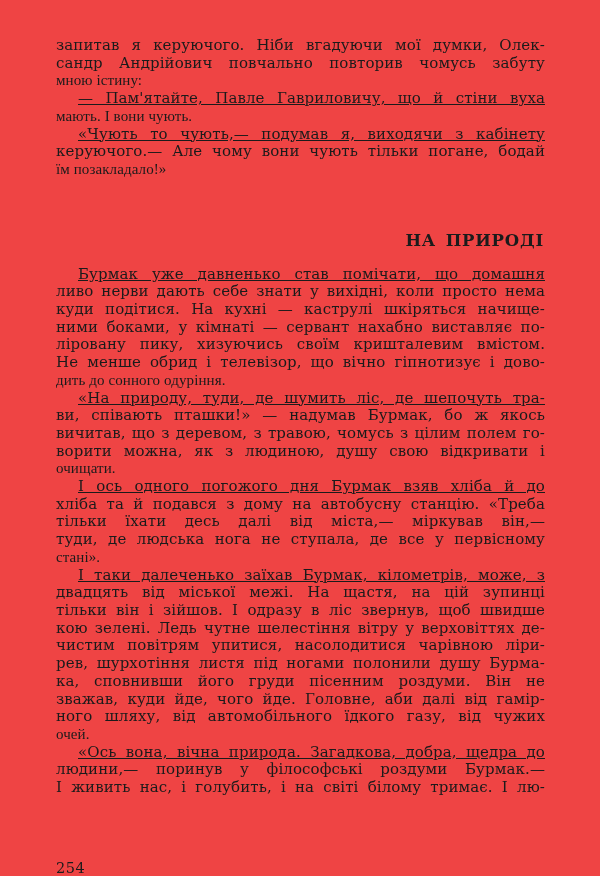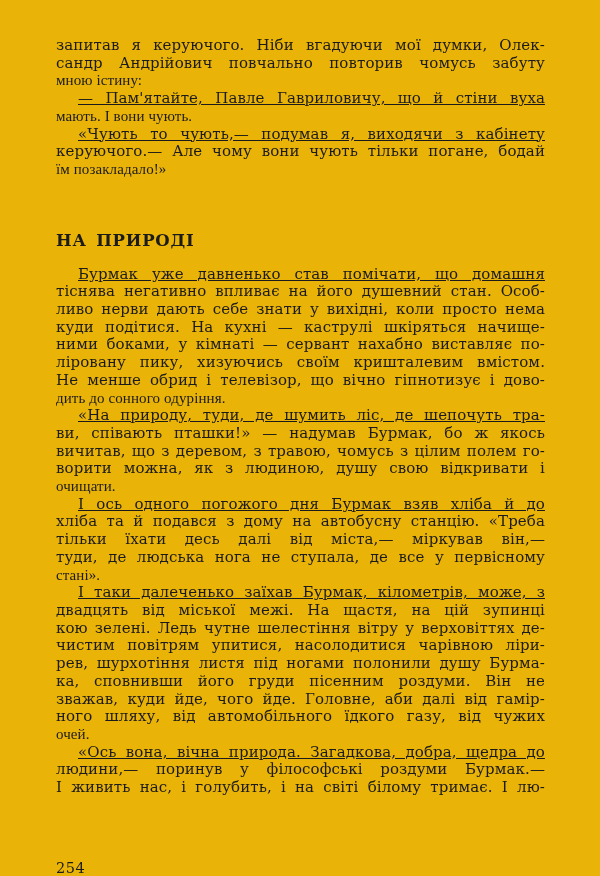--- a/index.html
+++ b/index.html
@@ -11,21 +11,21 @@
     height: 876px;
     background: #fdfdfb;
     position: relative;
     overflow: hidden;
     font-family: "DejaVu Serif", "Liberation Serif", serif;
     color: #1b1b1b;
   }
   .page-surface {
     position: absolute;
     inset: 0;
-    background: #eab308;
+    background: #ef4444;
   }
   .text-col {
     position: absolute;
     left: 56px;
     top: 37px;
     width: 489px;
   }
   .para {
     margin: 0;
     padding: 0;
@@ -43,20 +43,21 @@
     font-family: Liberation Serif, serif;
   }
   .para.indent .line:first-child {
     padding-left: 22px;
     text-decoration: underline;
   }
   .heading {
     font-size: 16.5px;
     line-height: 20px;
     font-weight: bold;
+    text-align: right;
     letter-spacing: 0.8px;
     word-spacing: 3px;
     margin: 52px 1px 15px 0;
   }
   .page-num {
     position: absolute;
     left: 56px;
     top: 822px;
     font-size: 14.5px;
     letter-spacing: 0.5px;
@@ -81,21 +82,20 @@
         <div class="para indent">
           <div class="line">«Чують то чують,— подумав я, виходячи з кабінету</div>
           <div class="line">керуючого.— Але чому вони чують тільки погане, бодай</div>
           <div class="line no-stretch">їм позакладало!»</div>
         </div>
       </div>
     <h2 class="heading">НА ПРИРОДІ</h2>
     <div id="story">
         <div class="para indent">
           <div class="line">Бурмак уже давненько став помічати, що домашня</div>
-          <div class="line">тіснява негативно впливає на його душевний стан. Особ-</div>
           <div class="line">ливо нерви дають себе знати у вихідні, коли просто нема</div>
           <div class="line">куди подітися. На кухні — каструлі шкіряться начище-</div>
           <div class="line">ними боками, у кімнаті — сервант нахабно виставляє по-</div>
           <div class="line">ліровану пику, хизуючись своїм кришталевим вмістом.</div>
           <div class="line">Не менше обрид і телевізор, що вічно гіпнотизує і дово-</div>
           <div class="line no-stretch">дить до сонного одуріння.</div>
         </div>
         <div class="para indent">
           <div class="line">«На природу, туди, де шумить ліс, де шепочуть тра-</div>
           <div class="line">ви, співають пташки!» — надумав Бурмак, бо ж якось</div>
@@ -106,20 +106,21 @@
         <div class="para indent">
           <div class="line">І ось одного погожого дня Бурмак взяв хліба й до</div>
           <div class="line">хліба та й подався з дому на автобусну станцію. «Треба</div>
           <div class="line">тільки їхати десь далі від міста,— міркував він,—</div>
           <div class="line">туди, де людська нога не ступала, де все у первісному</div>
           <div class="line no-stretch">стані».</div>
         </div>
         <div class="para indent">
           <div class="line">І таки далеченько заїхав Бурмак, кілометрів, може, з</div>
           <div class="line">двадцять від міської межі. На щастя, на цій зупинці</div>
+          <div class="line">тільки він і зійшов. І одразу в ліс звернув, щоб швидше</div>
           <div class="line">кою зелені. Ледь чутне шелестіння вітру у верховіттях де-</div>
           <div class="line">чистим повітрям упитися, насолодитися чарівною ліри-</div>
           <div class="line">рев, шурхотіння листя під ногами полонили душу Бурма-</div>
           <div class="line">ка, сповнивши його груди пісенним роздуми. Він не</div>
           <div class="line">зважав, куди йде, чого йде. Головне, аби далі від гамір-</div>
           <div class="line">ного шляху, від автомобільного їдкого газу, від чужих</div>
           <div class="line no-stretch">очей.</div>
         </div>
         <div class="para indent">
           <div class="line">«Ось вона, вічна природа. Загадкова, добра, щедра до</div>

